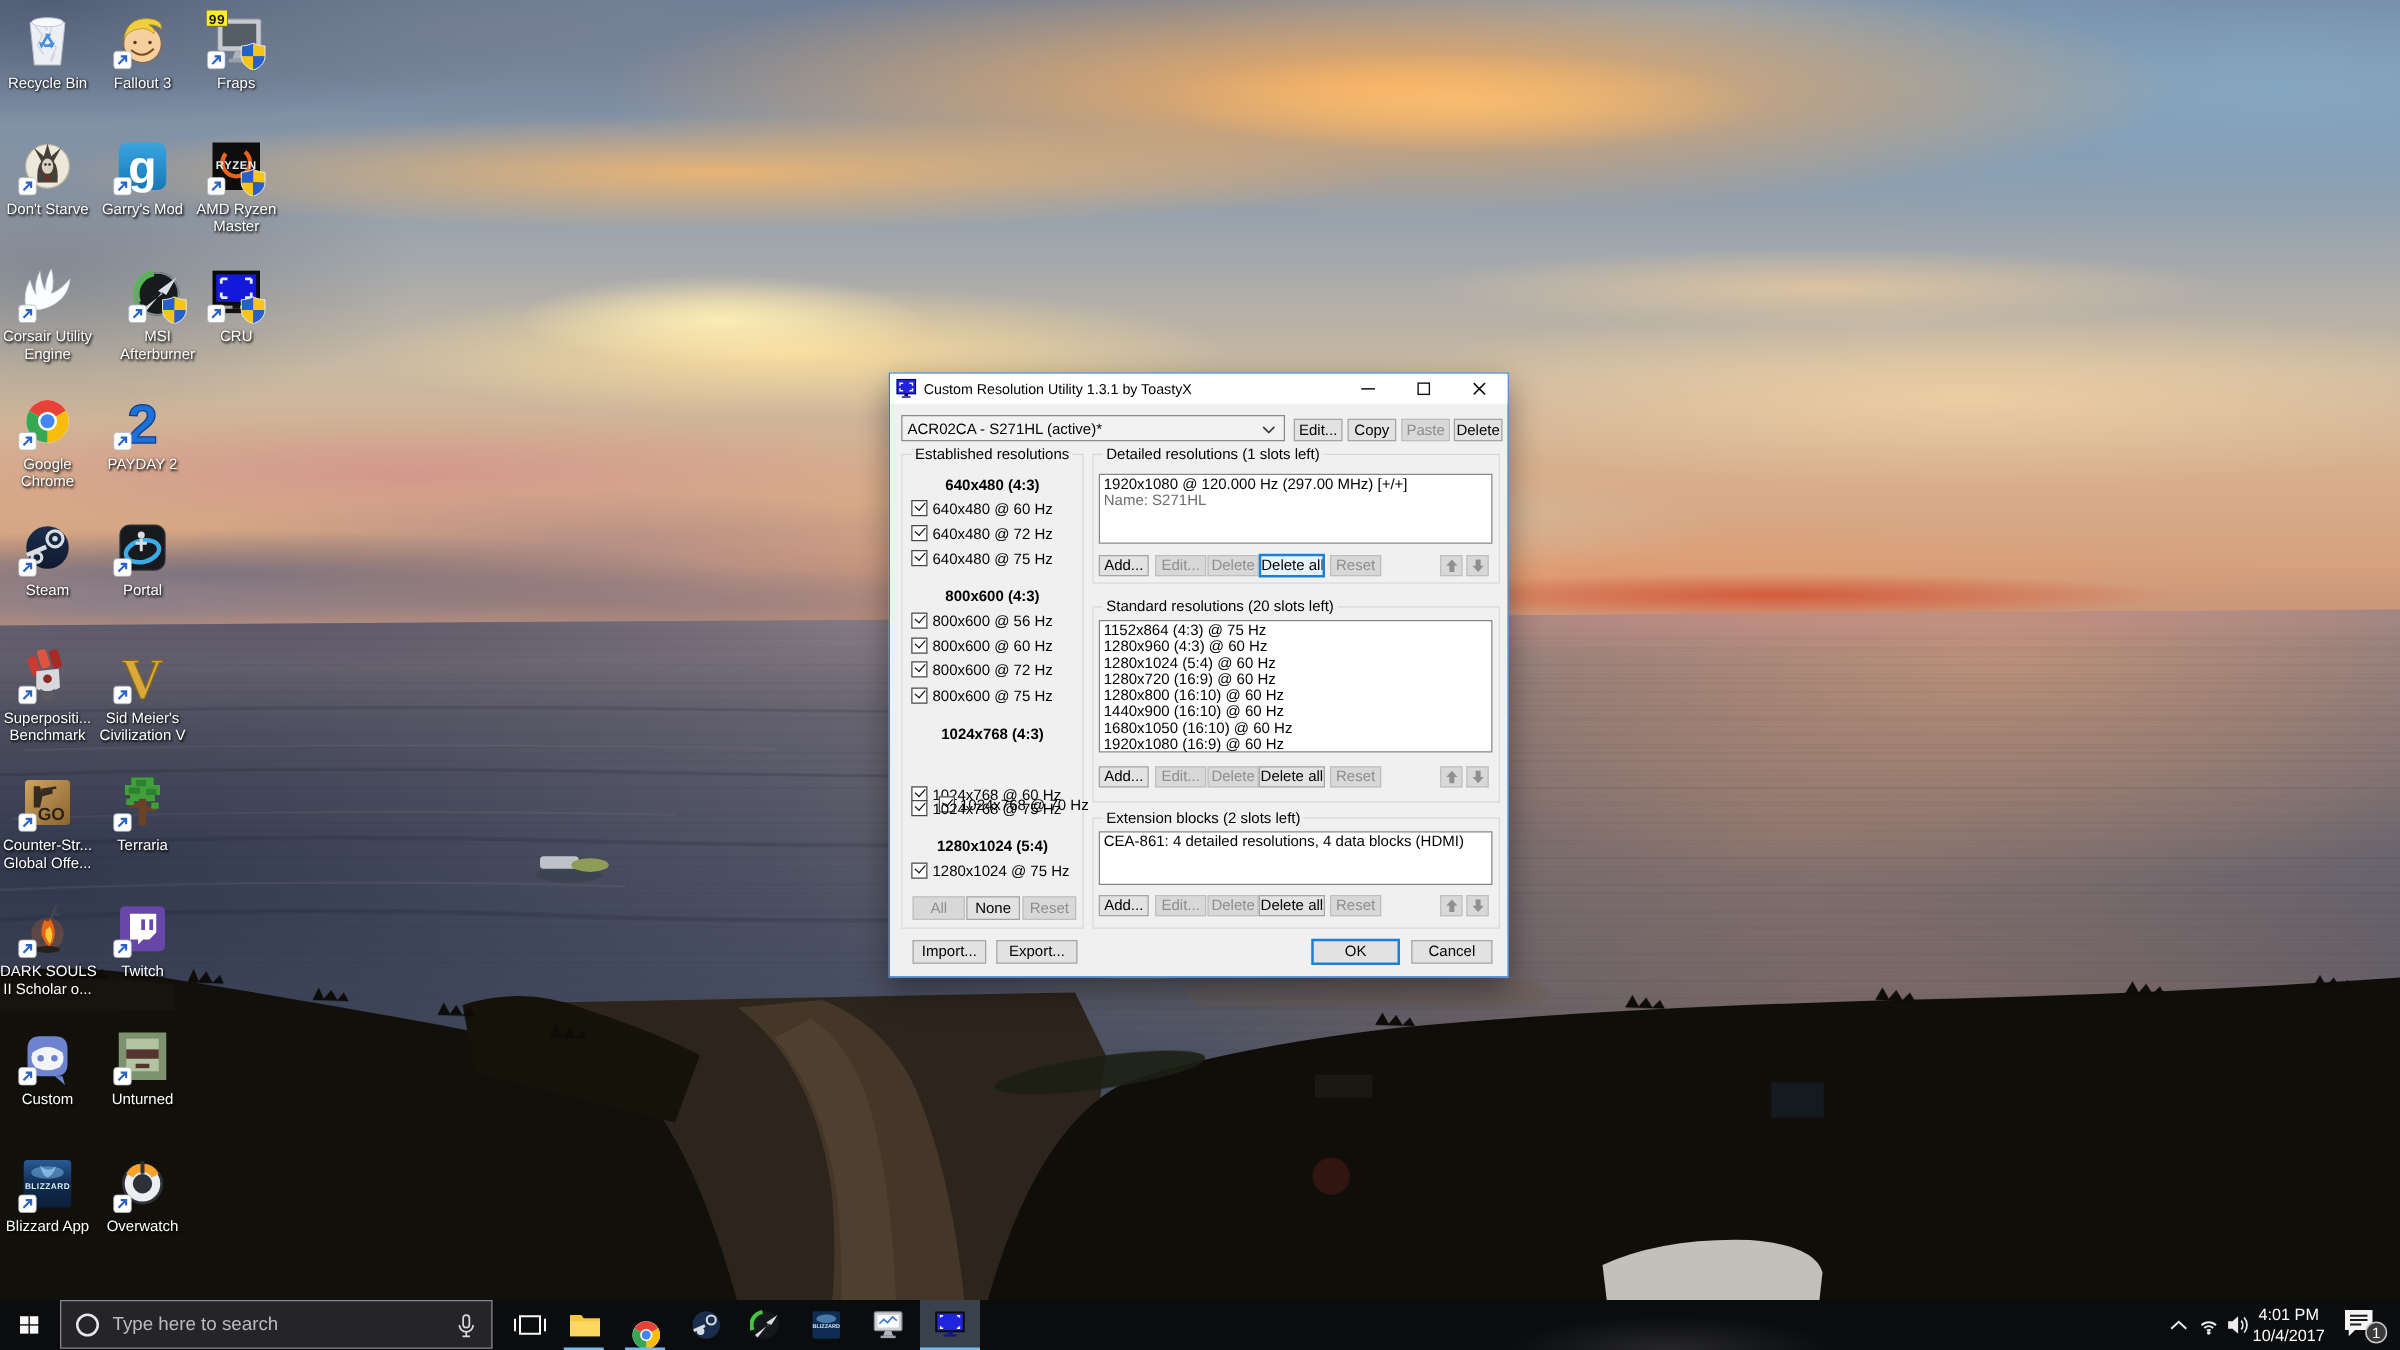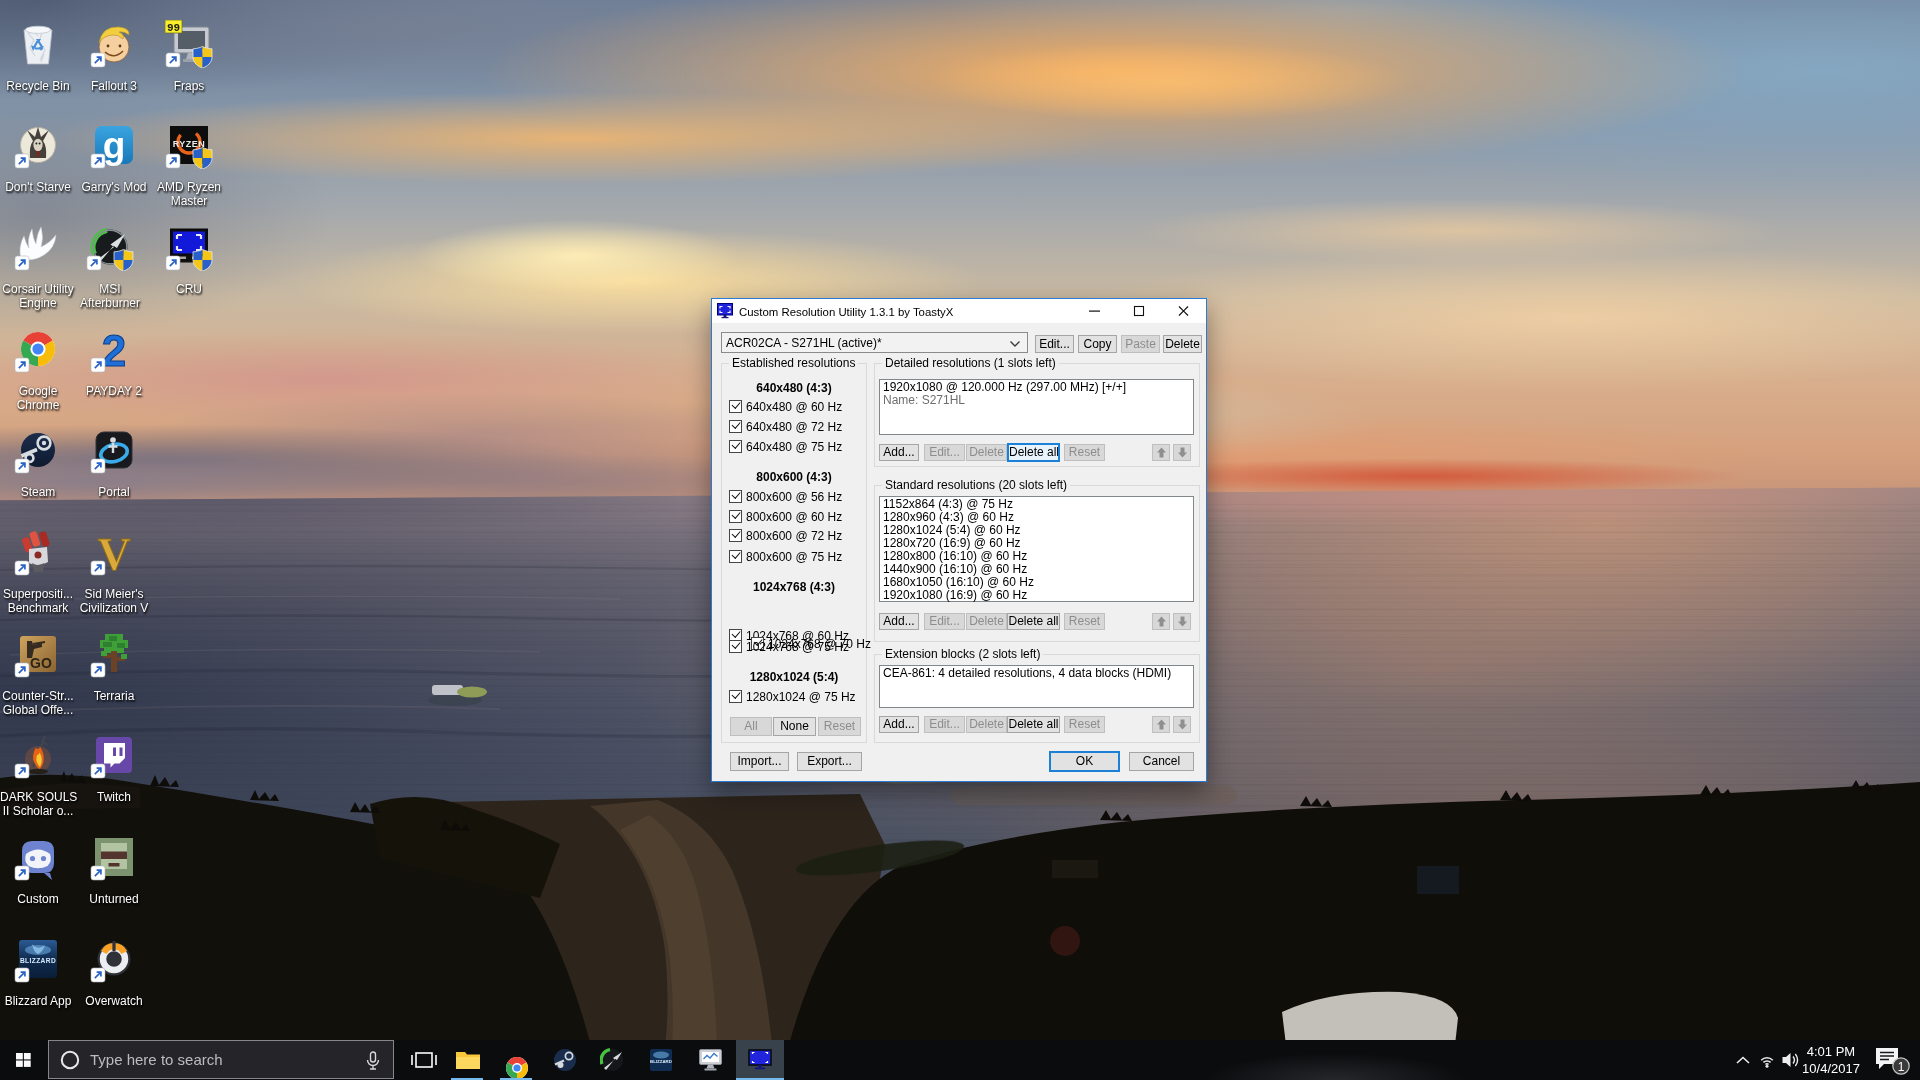--- a/index.html
+++ b/index.html
@@ -34,21 +34,21 @@
 radial-gradient(ellipse 40% 9% at 12% 0%, rgba(72,72,92,.5), rgba(72,72,92,0) 70%),
 radial-gradient(ellipse 42% 48% at 83% 6%, rgba(228,164,120,.55), rgba(228,164,120,0) 70%),
 radial-gradient(ellipse 55% 60% at 74% 32%, rgba(178,134,108,.5), rgba(178,134,108,0) 75%),
 radial-gradient(ellipse 42% 34% at 82% 62%, rgba(162,118,96,.42), rgba(162,118,96,0) 75%),
 radial-gradient(ellipse 60% 70% at 2% 35%, rgba(36,44,66,.75), rgba(36,44,66,0) 75%),
 linear-gradient(180deg,#8a7d86 0%,#6f6b77 14%,#585c6d 38%,#485062 62%,#3e4657 84%,#353c4a 100%);}
 #ripples{position:absolute;left:0;top:500px;width:1920px;height:540px;
 background:repeating-linear-gradient(180deg, rgba(20,24,38,0) 0 4px, rgba(20,24,38,.06) 4px 5px, rgba(20,24,38,0) 5px 7px),repeating-linear-gradient(180deg, rgba(30,28,40,0) 0 9px, rgba(30,28,40,.035) 9px 11px);
 opacity:.7;}
 .cell{position:absolute;width:76px;text-align:center;}
-.ic{position:relative;width:48px;height:48px;margin:12px auto;}
+.ic{position:relative;width:48px;height:48px;margin:0 auto;}
 .ic svg{position:absolute;left:0;top:0;}
 .lbl{margin-top:4px;font-size:12px;line-height:13.5px;white-space:nowrap;color:#fff;text-shadow:1px 1.5px 2px rgba(0,0,0,.95),0 0 2px rgba(0,0,0,.6);}
 
 #win{position:absolute;left:711px;top:298px;width:494px;height:482px;border:1px solid #2b7bd4;background:#f0f0f0;font-size:12px;color:#000;box-shadow:0 10px 24px rgba(0,0,0,.4);}
 #tbar{position:absolute;left:0;top:0;width:494px;height:24px;background:#fff;}
 #ttl{position:absolute;left:27px;top:6.5px;font-size:11.4px;color:#000;white-space:nowrap;}
 .cap{position:absolute;top:0;height:24px;width:45px;}
 .btn{position:absolute;background:#e2e2e2;border:1px solid #a5a5a5;color:#000;text-align:center;box-sizing:border-box;font-size:12px;white-space:nowrap;overflow:hidden;}
 .btn.d{background:#d8d8d8;border-color:#bfbfbf;color:#8d8d8d;}
 .grp{position:absolute;border:1px solid #d9d9d9;box-sizing:border-box;}
@@ -323,21 +323,21 @@
             <rect x="5" y="5" width="38" height="38" rx="7" fill="url(#gmg)"></rect>
             <text x="24" y="37" font-size="37" font-weight="bold" fill="#fff" text-anchor="middle" font-family="Liberation Sans,sans-serif">g</text>
           </svg>
           <svg width="48" height="48" viewBox="0 0 48 48">
             <rect x="1" y="33" width="14" height="14" rx="2.5" fill="#fff" stroke="#b0b8c0" stroke-width="0.6"></rect>
             <path d="M4.8 43.2 L10.6 37.4 M6.6 37.1 L10.9 37.1 L10.9 41.4" stroke="#2a63c8" stroke-width="1.7" fill="none"></path>
           </svg>
         </div>
         <div class="lbl">Garry's Mod</div>
       </div>
-<div class="cell" style="left:72px;top:211px">
+<div class="cell" style="left:88px;top:211px">
         <div class="ic">
           <svg width="48" height="48" viewBox="0 0 48 48">
             <circle cx="24" cy="24" r="17.5" fill="#171b1d"></circle>
             <path d="M8.5 31 A17 17 0 0 1 21 7.5" stroke="#47c33f" stroke-width="5" fill="none"></path>
             <circle cx="24" cy="24" r="16.8" fill="none" stroke="#878f96" stroke-width="1.4"></circle>
             <path d="M11 37 L28 24 L24.5 21.5 L39 11 L31 25 L27.5 22.8 L14 39 Z" fill="#dce0e4"></path>
           </svg>
           <svg width="48" height="48" viewBox="0 0 48 48">
             <defs>
               <clipPath id="sh13">

